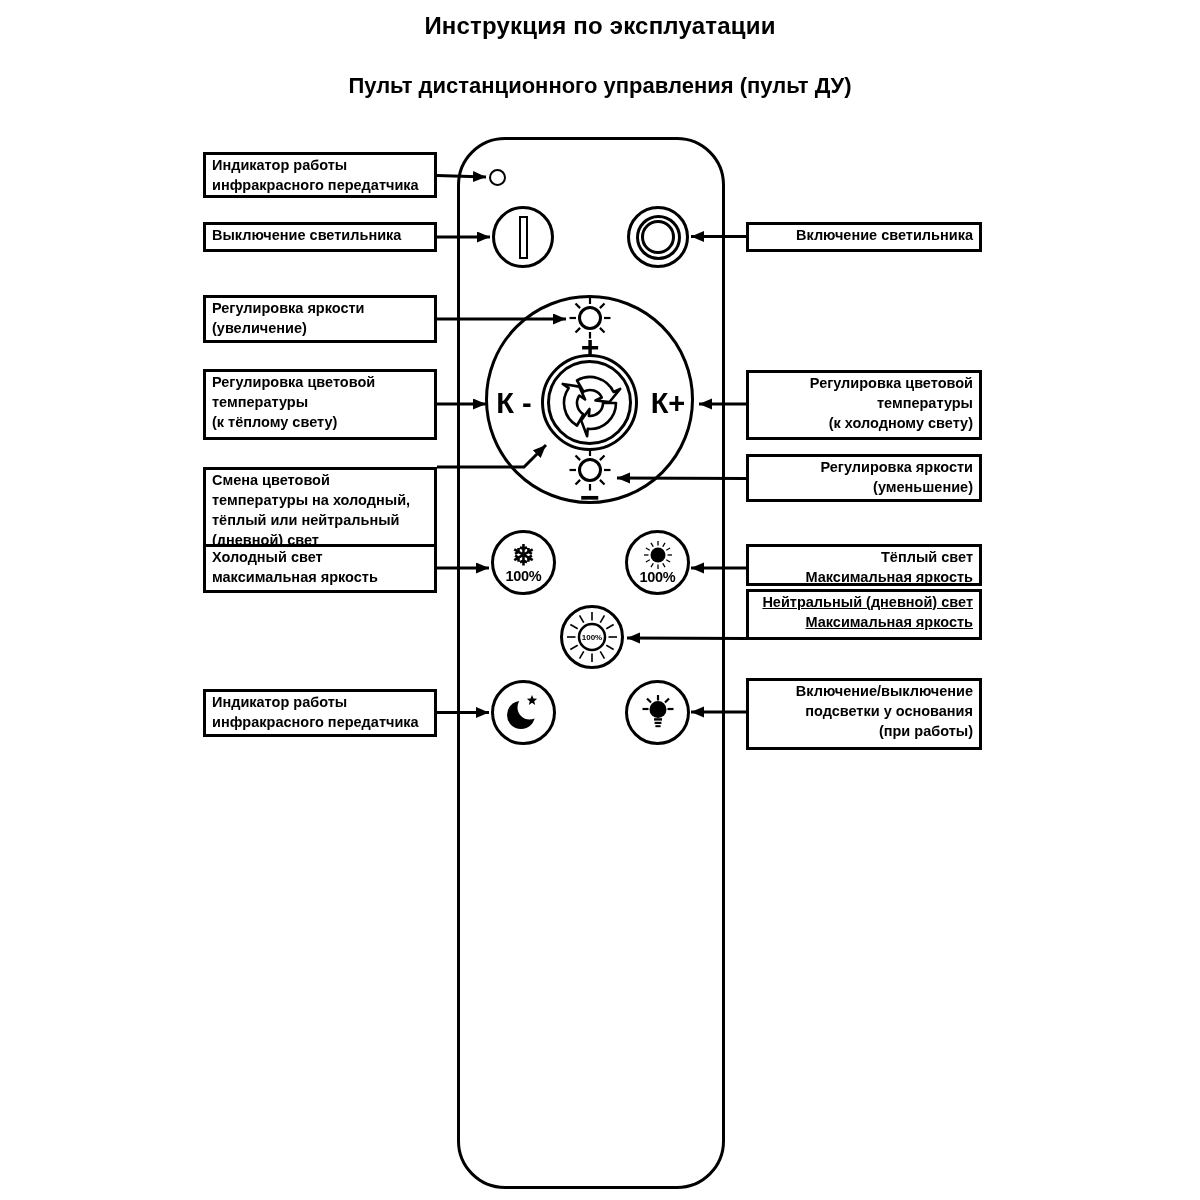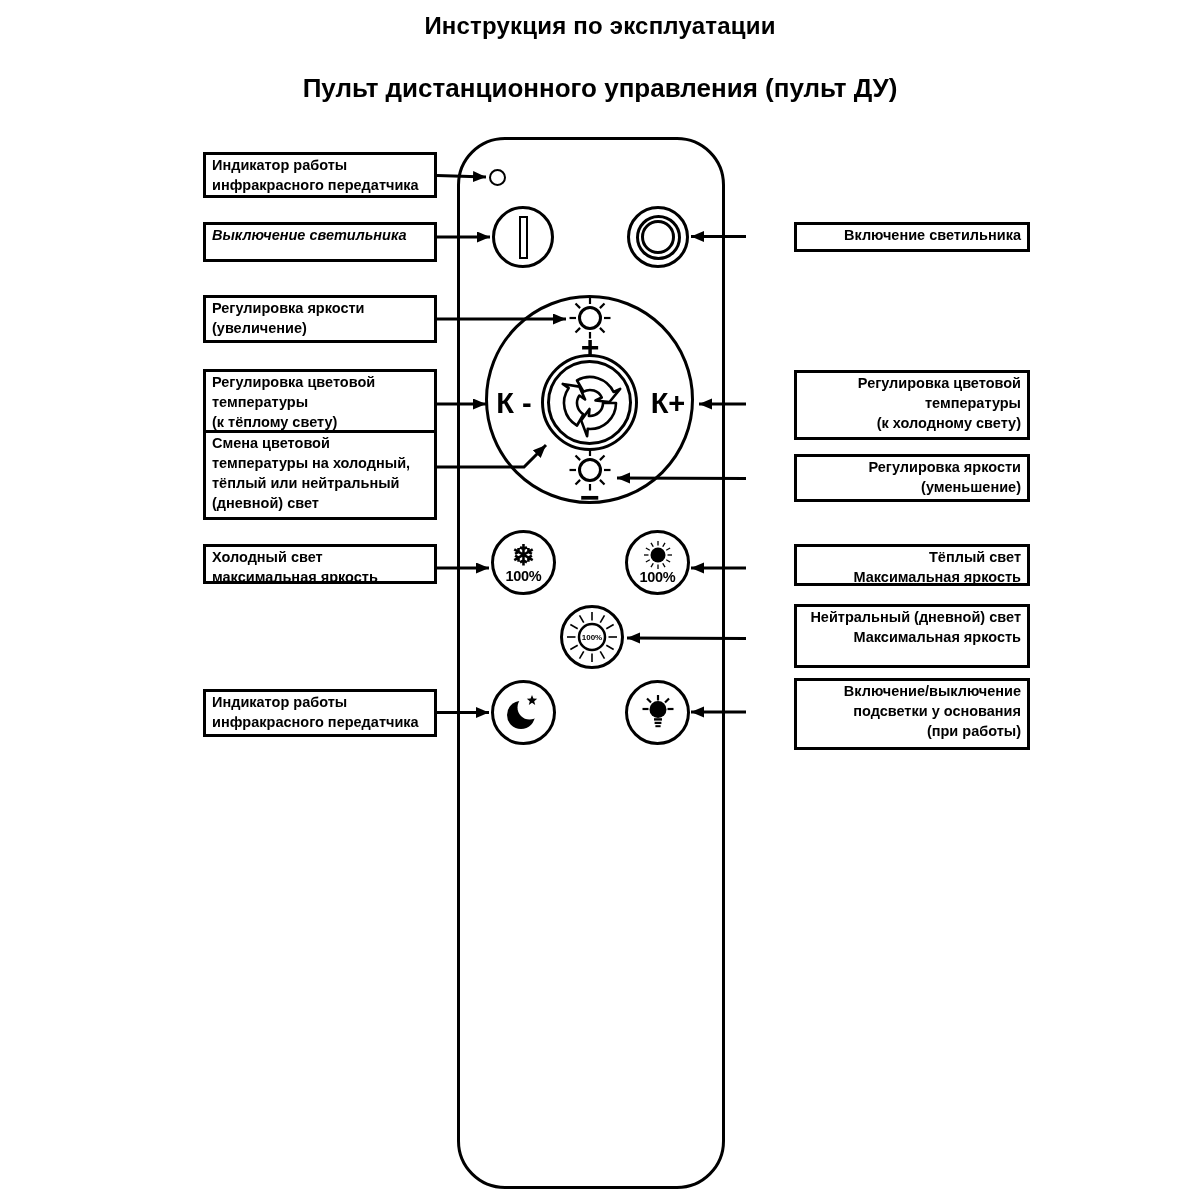--- a/index.html
+++ b/index.html
@@ -3,30 +3,30 @@
 <meta charset="utf-8">
 <style>
   * { margin:0; padding:0; box-sizing:border-box; }
   html,body { width:1200px; height:1200px; background:#fff; }
   body { font-family:"Liberation Sans", sans-serif; color:#000; }
   .canvas { position:relative; width:1200px; height:1200px; background:#fff; overflow:hidden; }
 
   .title { position:absolute; top:12px; left:0; width:1200px; text-align:center;
            font-size:24px; font-weight:bold; letter-spacing:0.2px; }
   .subtitle { position:absolute; top:73px; left:0; width:1200px; text-align:center;
-              font-size:26px; font-weight:bold; }
+              font-size:22px; font-weight:bold; }
 
   .remote { position:absolute; left:457px; top:137px; width:268px; height:1052px;
             background:#fff; border:3px solid #000; border-radius:48px; }
 
   .box { position:absolute; background:#fff; border:3px solid #000;
          display:flex; align-items:flex-start; font-size:14.5px; font-weight:bold;
          line-height:20px; padding:0 6px; white-space:pre-line; overflow:hidden; }
   .box.left  { left:203px; width:234px; text-align:left; }
-  .box.right { left:746px; width:236px; justify-content:flex-end; text-align:right;margin-left:48px; }
+  .box.right { left:746px; width:236px; justify-content:flex-end; text-align:right; }
 
   .circle { position:absolute; background:#fff; border:3px solid #000; border-radius:50%;
             display:flex; align-items:center; justify-content:center; flex-direction:column; }
 
   .ir-dot { position:absolute; left:489px; top:169px; width:17px; height:17px;
             border:2.5px solid #000; border-radius:50%; background:#fff; }
 
   .pbar { width:9px; height:43px; background:#fff; border:2.2px solid #000; }
   .ring-mid { width:45px; height:45px; border:3px solid #000; border-radius:50%;
               display:flex; align-items:center; justify-content:center; background:#fff; }
@@ -180,44 +180,44 @@
       </g>
       <circle cx="21" cy="17.5" r="8.5" fill="#000"></circle>
       <rect x="17" y="26.2" width="8" height="2.4" fill="#000"></rect>
       <rect x="17.6" y="29.8" width="6.8" height="2.2" fill="#000"></rect>
       <rect x="18.4" y="33.2" width="5.2" height="2" fill="#000"></rect>
     </svg>
   </div>
 
   <div class="box left" style="top:152px; height:46px;"><span>Индикатор работы
 инфракрасного передатчика</span></div>
-  <div class="box left" style="top:222px; height:40px;font-style:italic;"><span>Выключение светильника</span></div>
+  <div class="box left" style="top:222px; height:30px;"><span>Выключение светильника</span></div>
   <div class="box left" style="top:295px; height:48px;"><span>Регулировка яркости
 (увеличение)</span></div>
   <div class="box left" style="top:369px; height:71px;"><span>Регулировка цветовой
 температуры
 (к тёплому свету)</span></div>
-  <div class="box left" style="top:430px; height:90px;"><span>Смена цветовой
+  <div class="box left" style="top:467px; height:90px;"><span>Смена цветовой
 температуры на холодный,
 тёплый или нейтральный
 (дневной) свет</span></div>
-  <div class="box left" style="top:544px; height:40px;"><span>Холодный свет
+  <div class="box left" style="top:544px; height:49px;"><span>Холодный свет
 максимальная яркость</span></div>
   <div class="box left" style="top:689px; height:48px;"><span>Индикатор работы
 инфракрасного передатчика</span></div>
 
   <div class="box right" style="top:222px; height:30px;"><span>Включение светильника</span></div>
   <div class="box right" style="top:370px; height:70px;"><span>Регулировка цветовой
 температуры
 (к холодному свету)</span></div>
   <div class="box right" style="top:454px; height:48px;"><span>Регулировка яркости
 (уменьшение)</span></div>
   <div class="box right" style="top:544px; height:42px;"><span>Тёплый свет
 Максимальная яркость</span></div>
-  <div class="box right" style="top:604px; height:64px;"><span>Нейтральный (дневной) свет
+  <div class="box right" style="top:589px; height:51px;text-decoration:underline;"><span>Нейтральный (дневной) свет
 Максимальная яркость</span></div>
   <div class="box right" style="top:678px; height:72px;"><span>Включение/выключение
 подсветки у основания
 (при работы)</span></div>
 
   <svg class="overlay">
     <defs>
       <marker id="ah" markerUnits="userSpaceOnUse" markerWidth="14" markerHeight="12" refX="13" refY="5.5" orient="auto">
         <path d="M0,0 L13,5.5 L0,11 Z" fill="#000"></path>
       </marker>

